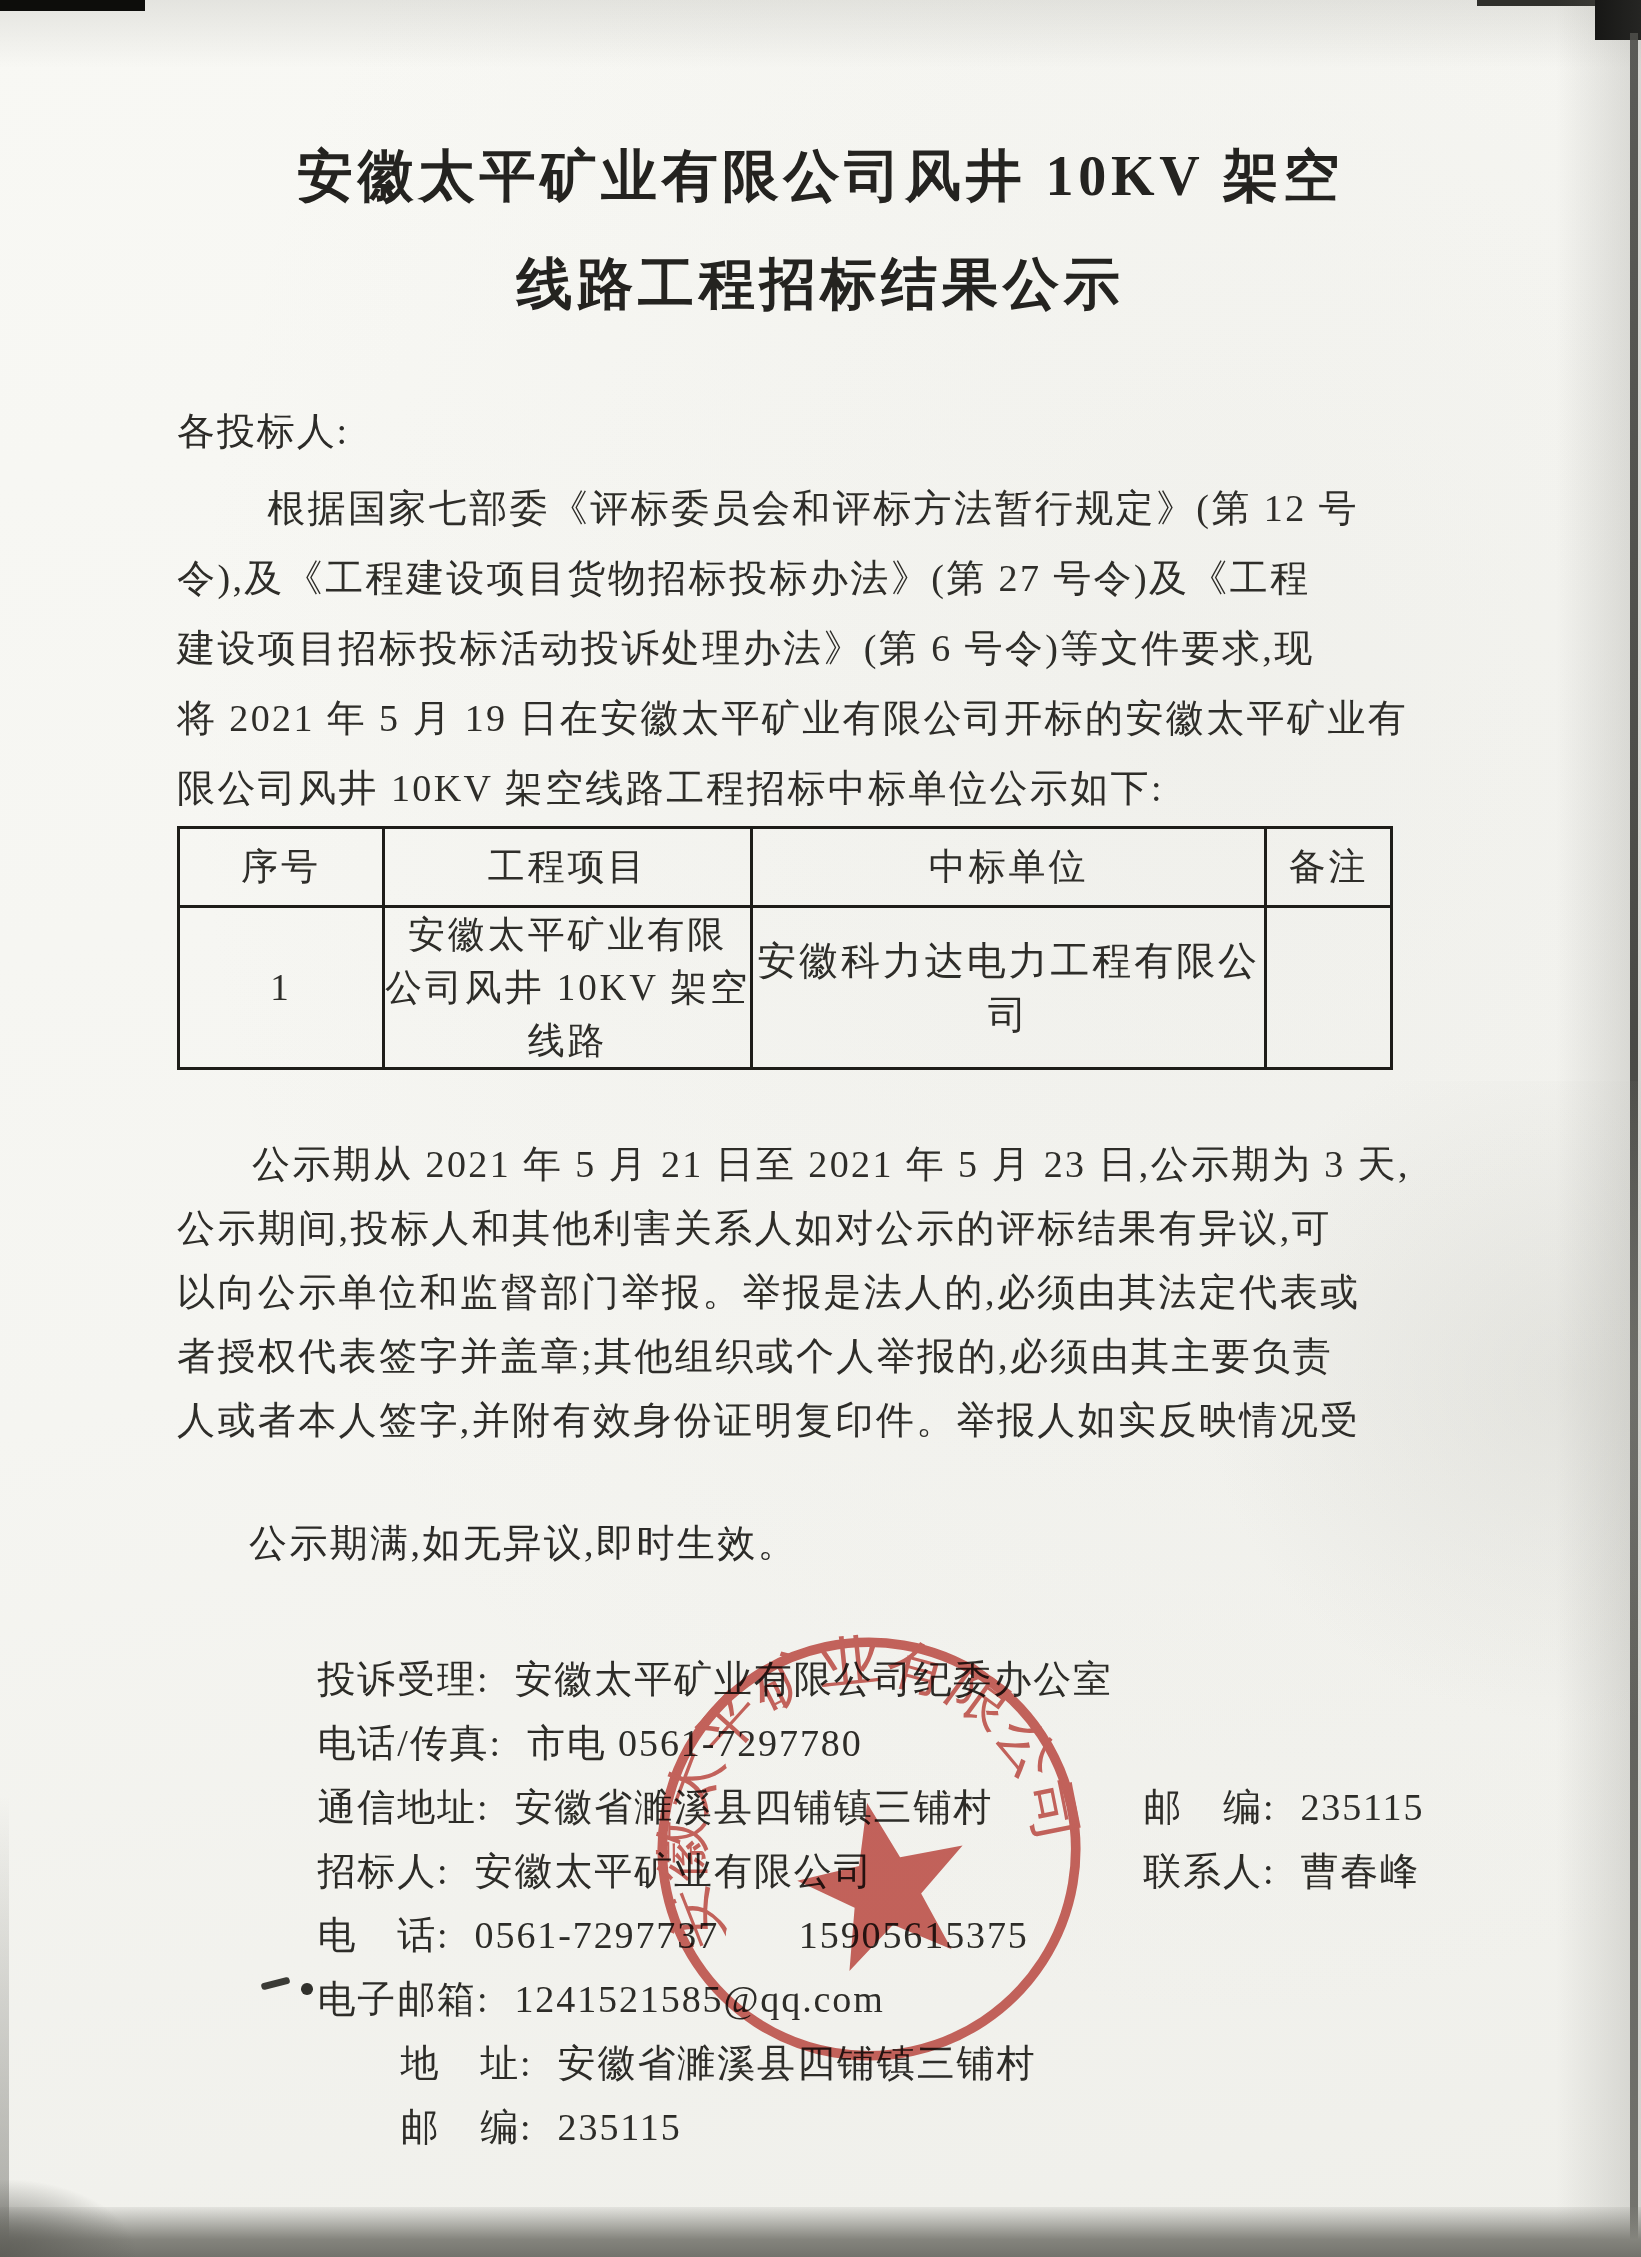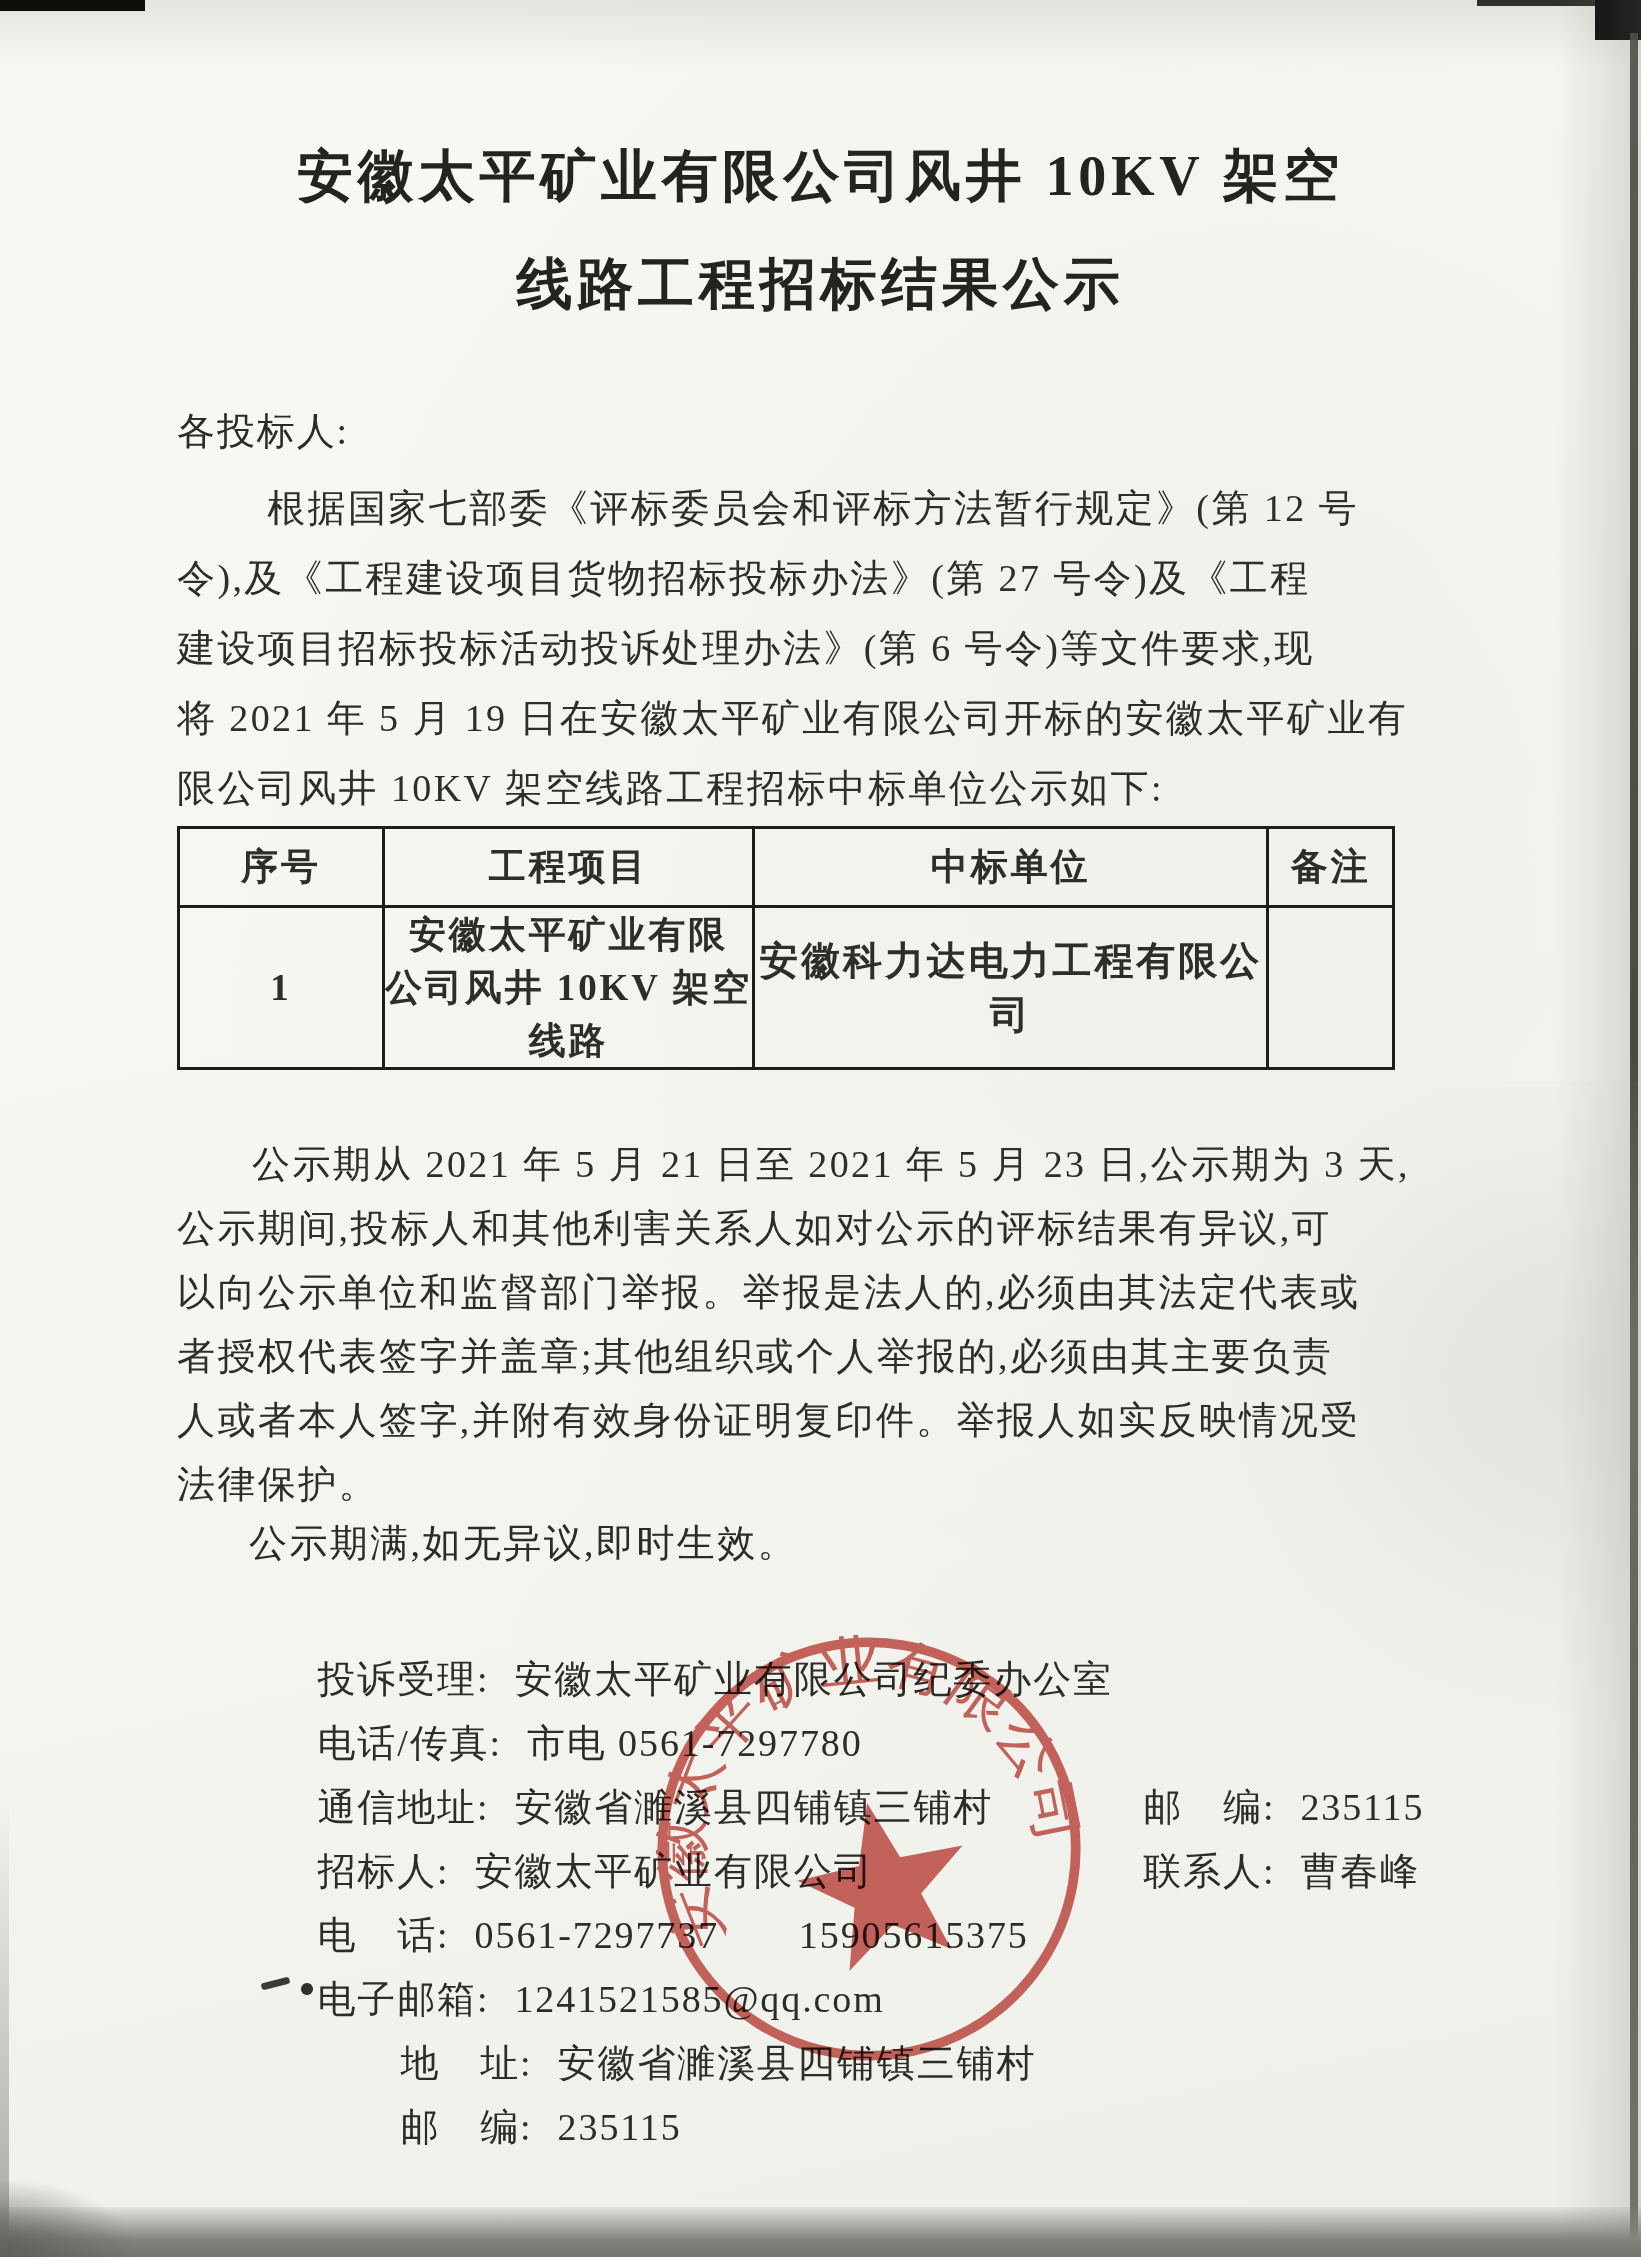--- a/index.html
+++ b/index.html
@@ -40,21 +40,21 @@
 
   .para{left:177px;width:1197px;font-size:38px;letter-spacing:2.4px;color:#2e2d29;}
   .para .line{white-space:pre;}
   .para1{top:473px;} .para1 .line{line-height:70px;height:70px;}
   .para2{top:1132px;} .para2 .line{line-height:64px;height:64px;}
   .indent{padding-left:75px;text-align:center;}
 
   
   .doc-table{position:absolute;left:177px;top:826px;border-collapse:collapse;table-layout:fixed;
     font-size:37px;color:#2e2d29;}
-  .doc-table td,.doc-table th{border:3.9px solid #1e1d19;padding:0;font-weight:bold;
+  .doc-table td,.doc-table th{border:3.9px solid #1e1d19;padding:0;font-weight:normal;
     text-align:center;vertical-align:middle;letter-spacing:2.9px;}
   .col-seq{width:202px;} .col-proj{width:348px;} .col-winner{width:511px;} .col-remark{width:123px;}
   .doc-table .hrow{height:79px;}
   .doc-table .brow{height:162px;}
   .proj-line{line-height:53px;white-space:pre;}
   .winner-cell{font-size:39px;letter-spacing:1px;}
 
   .effective{left:249px;top:1518px;font-size:38px;letter-spacing:2.4px;white-space:pre;}
 
   .contacts{left:249px;top:1583px;width:1255px;font-size:38px;letter-spacing:1.9px;color:#2d2c28;}
@@ -119,21 +119,20 @@
     </tr>
   </tbody>
     </table>
 
   <div class="abs para para2">
     <div class="line indent">公示期从 2021 年 5 月 21 日至 2021 年 5 月 23 日,公示期为 3 天,</div>
     <div class="line">公示期间,投标人和其他利害关系人如对公示的评标结果有异议,可</div>
     <div class="line">以向公示单位和监督部门举报。举报是法人的,必须由其法定代表或</div>
     <div class="line">者授权代表签字并盖章;其他组织或个人举报的,必须由其主要负责</div>
     <div class="line">人或者本人签字,并附有效身份证明复印件。举报人如实反映情况受</div>
-    <div class="line">法律保护。</div>
   </div>
 
   <div class="abs effective">公示期满,如无异议,即时生效。</div>
 
   <div class="abs contacts">
     <div class="c-row">
       <span class="c-label">投诉受理:</span><span class="c-value">安徽太平矿业有限公司纪委办公室</span>
     </div>
     <div class="c-row">
       <span class="c-label">电话/传真:</span><span class="c-value">市电 0561-7297780</span>

